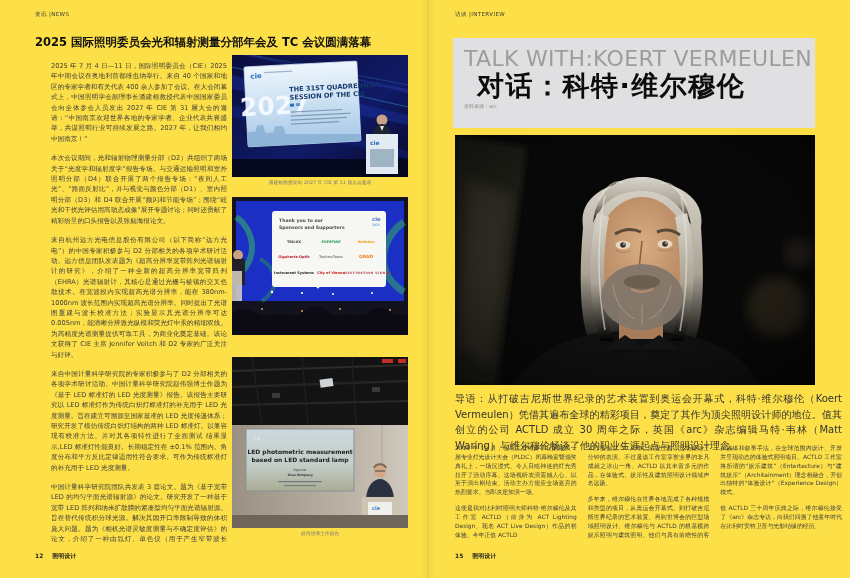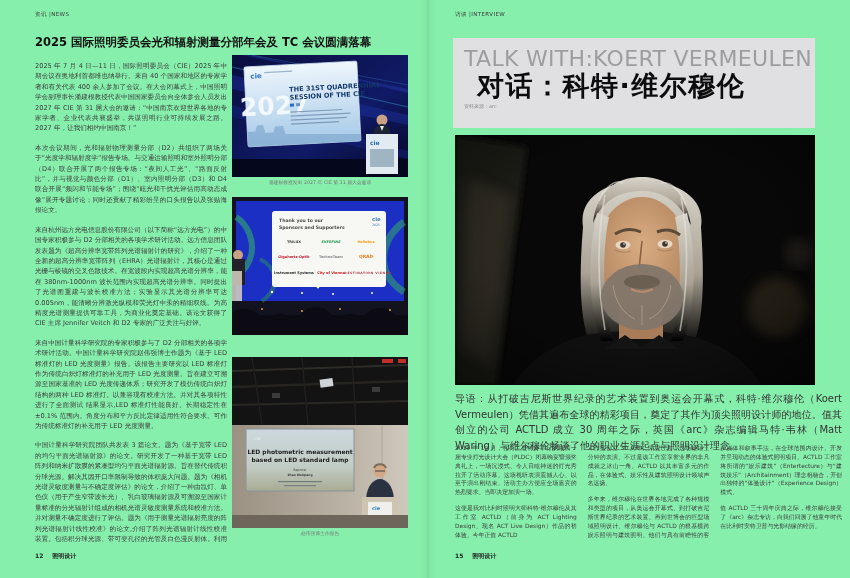--- a/index.html
+++ b/index.html
@@ -1,24 +1,24 @@
 <!DOCTYPE html>
 <html><head>
 <meta charset="utf-8">
 <style>
   html,body{margin:0;padding:0;background:#ffffff;}
-  .spread{position:relative;width:850px;height:578px;background:#86efac;overflow:hidden;
+  .spread{position:relative;width:850px;height:578px;background:#fde047;overflow:hidden;
           font-family:"DejaVu Sans","Liberation Sans",sans-serif;color:#333;}
   .abs{position:absolute;}
   .fold{left:420px;top:0;width:16px;height:578px;
         background:linear-gradient(90deg,rgba(0,0,0,0) 0%,rgba(0,0,0,.04) 42%,rgba(0,0,0,.09) 50%,rgba(0,0,0,.04) 58%,rgba(0,0,0,0) 100%);}
   .kicker{font-size:5.5px;letter-spacing:.4px;color:#3a3a3a;}
   .news-title{left:35px;top:35px;width:380px;font-size:11.5px;font-weight:bold;color:#101010;margin:0;line-height:1.25;}
   .body-col{left:35px;top:61px;width:192px;height:484px;overflow:hidden;}
-  .body-col p{margin:0 0 9px 0;font-size:6.6px;line-height:1.58;text-align:justify;color:#3c3c3c;}
+  .body-col p{margin:0 0 9px 16px;font-size:6.6px;line-height:1.58;text-align:justify;color:#3c3c3c;}
   figure{margin:0;padding:0;}
   .caption{font-size:4.8px;color:#777;text-align:center;}
   .footer{font-size:6px;font-weight:bold;color:#1c1c1c;}
   .footer .pgnum{margin-right:9px;}
   .graybox{left:453px;top:38px;width:362px;height:90px;background:#e0e0e3;}
   .talk-en{margin:9px 0 0 11px;font-size:22px;line-height:1.05;font-weight:400;color:#9d9d9d;letter-spacing:.3px;white-space:nowrap;}
   .talk-zh{margin:2px 0 0 24px;font-size:27px;line-height:1.05;font-weight:bold;color:#0c0c0c;letter-spacing:1.5px;white-space:nowrap;}
   .talk-sub{margin:4px 0 0 11px;font-size:7.4px;font-weight:bold;color:#1d1d1d;}
   .talk-src{margin:3px 0 0 11px;font-size:5px;color:#8b8b8b;}
   .lead{left:455px;top:391px;width:387px;font-size:10px;line-height:1.55;text-align:justify;color:#333;}

